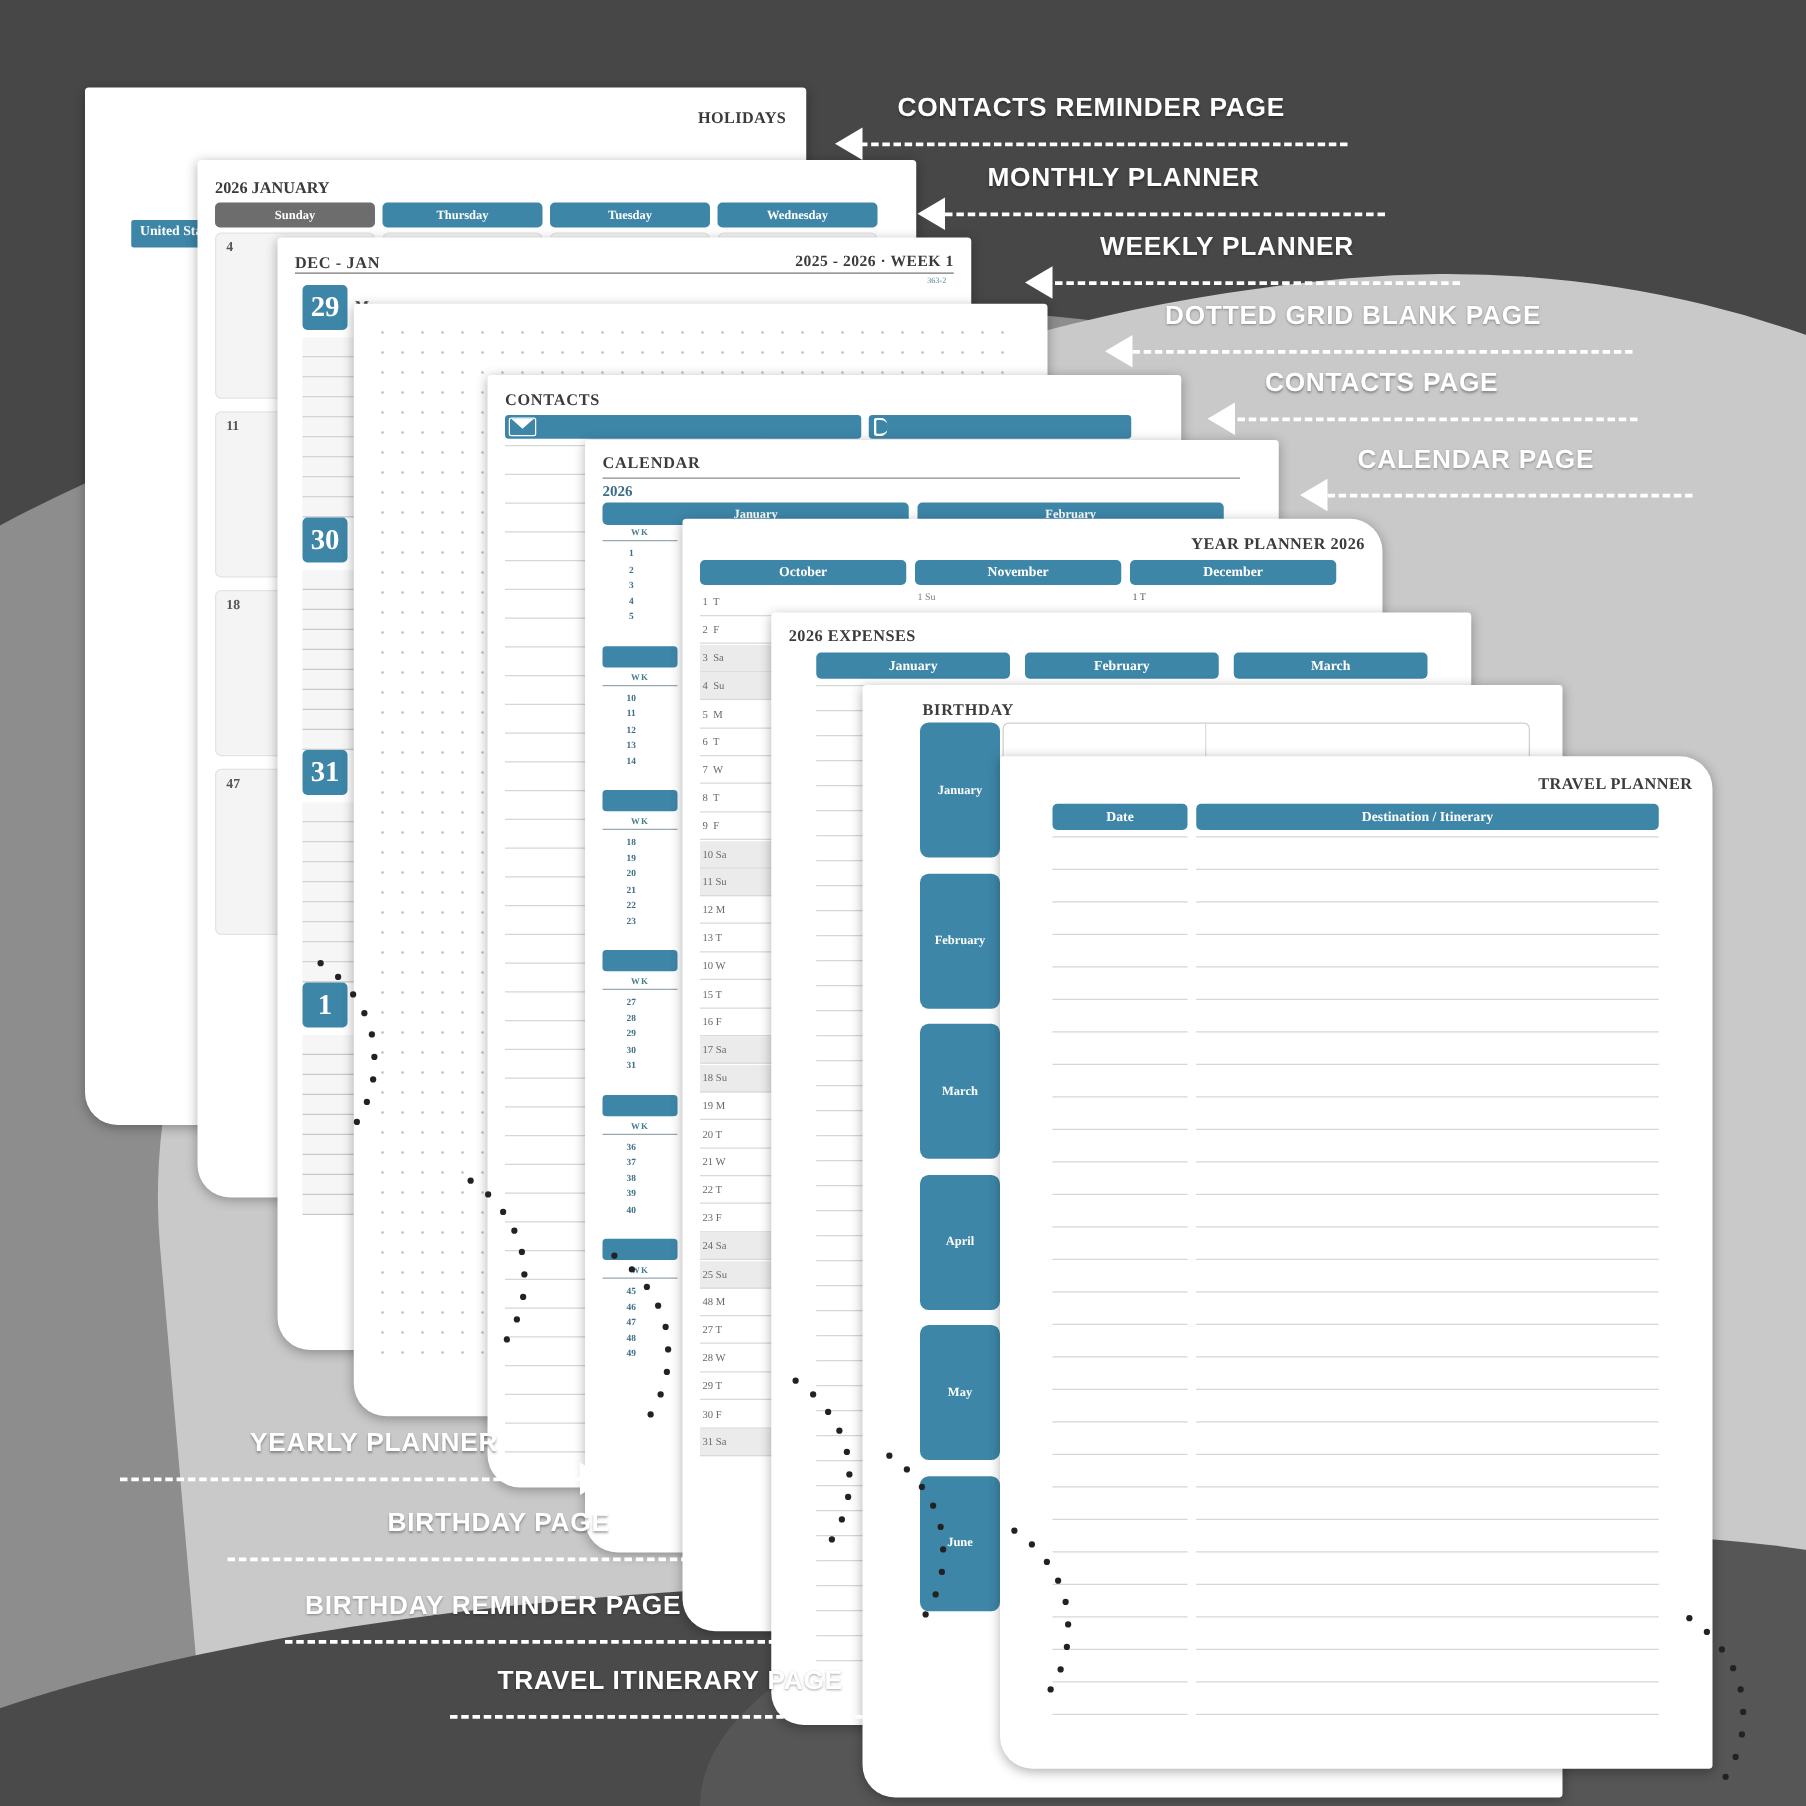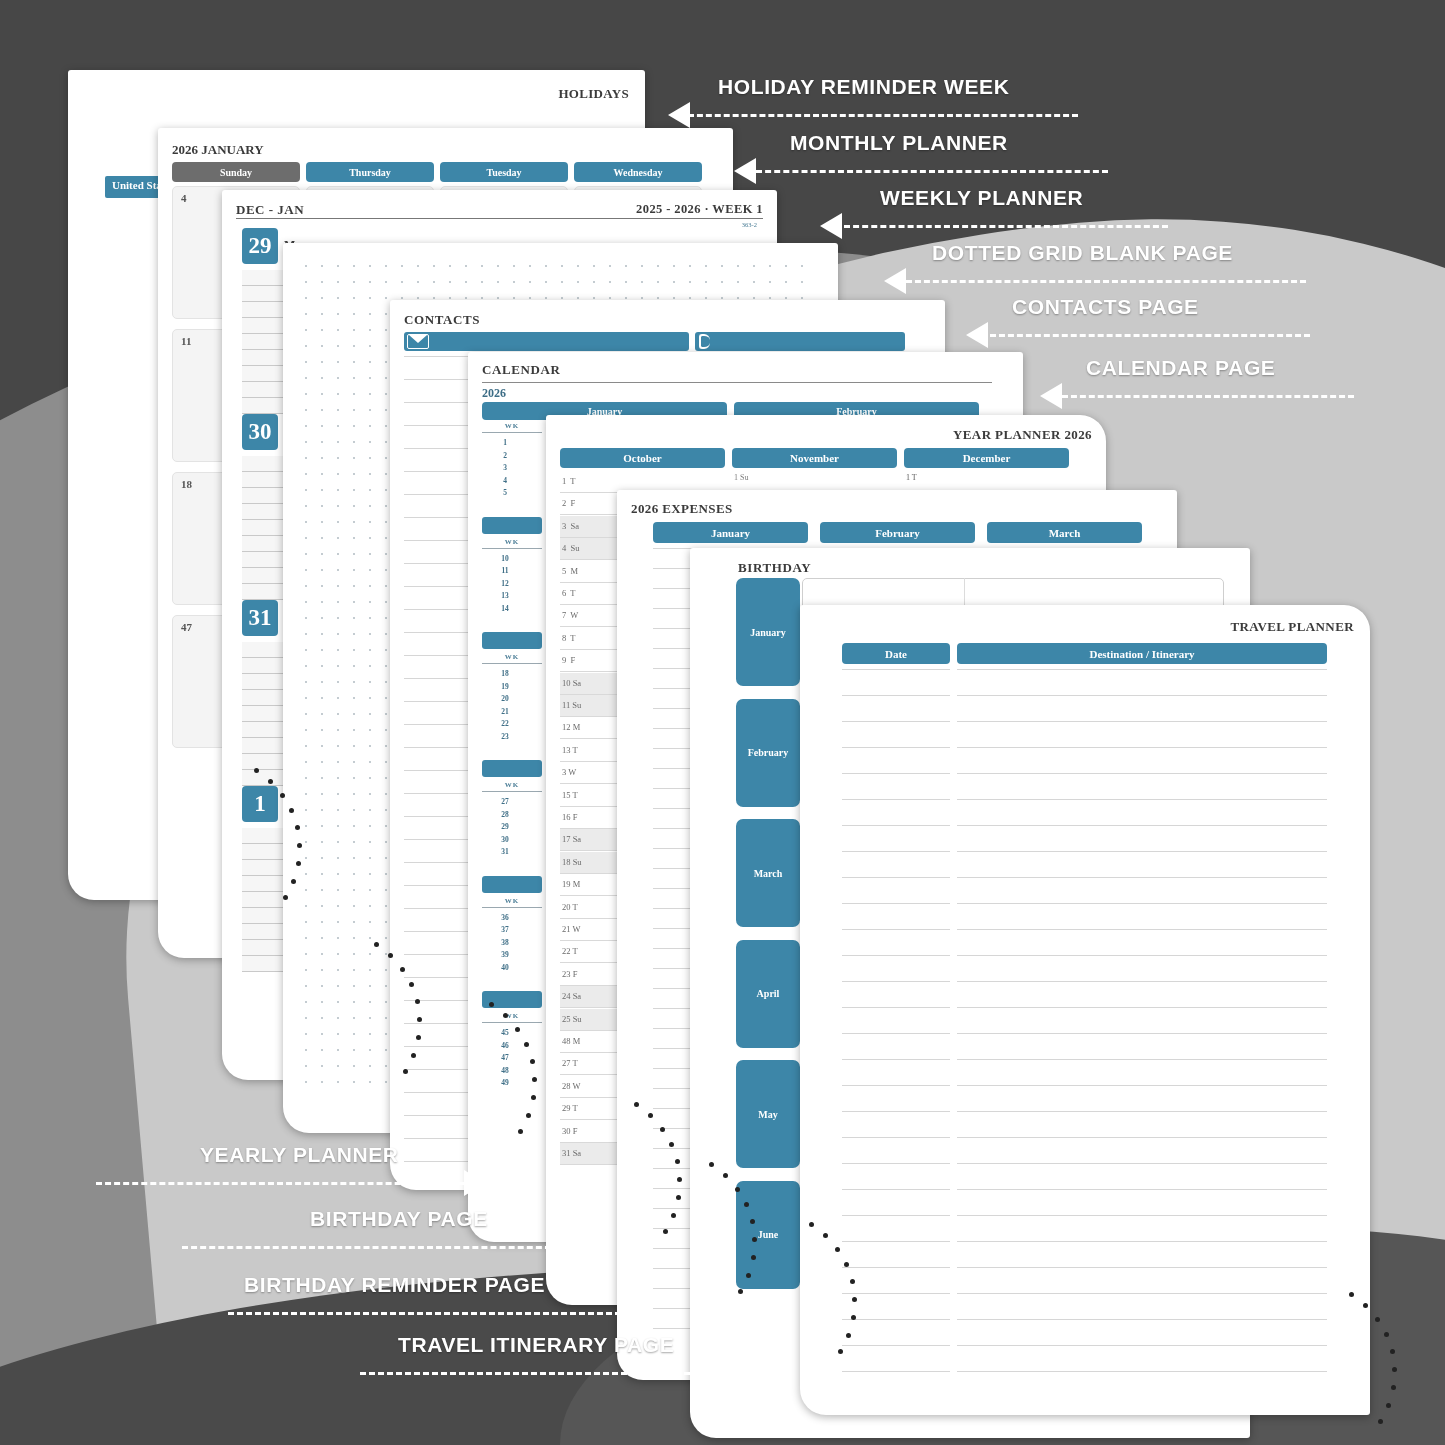--- a/index.html
+++ b/index.html
@@ -2120,21 +2120,21 @@
         <div style="position: absolute; left: 0px; top: 224px; width: 160px; height: 21px; background: rgb(235, 235, 235); border-bottom: 1px solid rgb(217, 217, 217);">
           <div style="position: absolute; left: 2px; top: 5px; font-size: 8.5px; color: rgb(106, 106, 106); white-space: pre;">11 Su</div>
         </div>
         <div style="position: absolute; left: 0px; top: 246.4px; width: 160px; height: 21px; background: transparent; border-bottom: 1px solid rgb(217, 217, 217);">
           <div style="position: absolute; left: 2px; top: 5px; font-size: 8.5px; color: rgb(106, 106, 106); white-space: pre;">12 M</div>
         </div>
         <div style="position: absolute; left: 0px; top: 268.8px; width: 160px; height: 21px; background: transparent; border-bottom: 1px solid rgb(217, 217, 217);">
           <div style="position: absolute; left: 2px; top: 5px; font-size: 8.5px; color: rgb(106, 106, 106); white-space: pre;">13 T</div>
         </div>
         <div style="position: absolute; left: 0px; top: 291.2px; width: 160px; height: 21px; background: transparent; border-bottom: 1px solid rgb(217, 217, 217);">
-          <div style="position: absolute; left: 2px; top: 5px; font-size: 8.5px; color: rgb(106, 106, 106); white-space: pre;">3 W</div>
+          <div style="position: absolute; left: 2px; top: 5px; font-size: 8.5px; color: rgb(106, 106, 106); white-space: pre;">10 W</div>
         </div>
         <div style="position: absolute; left: 0px; top: 313.6px; width: 160px; height: 21px; background: transparent; border-bottom: 1px solid rgb(217, 217, 217);">
           <div style="position: absolute; left: 2px; top: 5px; font-size: 8.5px; color: rgb(106, 106, 106); white-space: pre;">15 T</div>
         </div>
         <div style="position: absolute; left: 0px; top: 336px; width: 160px; height: 21px; background: transparent; border-bottom: 1px solid rgb(217, 217, 217);">
           <div style="position: absolute; left: 2px; top: 5px; font-size: 8.5px; color: rgb(106, 106, 106); white-space: pre;">16 F</div>
         </div>
         <div style="position: absolute; left: 0px; top: 358.4px; width: 160px; height: 21px; background: rgb(235, 235, 235); border-bottom: 1px solid rgb(217, 217, 217);">
           <div style="position: absolute; left: 2px; top: 5px; font-size: 8.5px; color: rgb(106, 106, 106); white-space: pre;">17 Sa</div>
         </div>
@@ -2381,21 +2381,21 @@
       <div class="hole" style="left: 1374.9px; top: 1316.58px;"></div>
       <div class="hole" style="left: 1383.88px; top: 1332.21px;"></div>
       <div class="hole" style="left: 1389.64px; top: 1349.3px;"></div>
       <div class="hole" style="left: 1391.96px; top: 1367.19px;"></div>
       <div class="hole" style="left: 1390.74px; top: 1385.18px;"></div>
       <div class="hole" style="left: 1386.03px; top: 1402.59px;"></div>
       <div class="hole" style="left: 1378.02px; top: 1418.75px;"></div>
     </div>
 
   <div id="callouts-right">
-      <div class="callout" style="left: 718px; top: 75px;">HOLIDAY REMINDER WEEK</div>
+      <div class="callout" style="left: 718px; top: 75px;">CONTACTS REMINDER PAGE</div>
       <div class="dash" style="left: 688px; top: 114px; width: 390px;"></div>
       <div class="arrow-l" style="left: 668px; top: 102px;"></div>
       <div class="callout" style="left: 790px; top: 131px;">MONTHLY PLANNER</div>
       <div class="dash" style="left: 756px; top: 170px; width: 352px;"></div>
       <div class="arrow-l" style="left: 734px; top: 158px;"></div>
       <div class="callout" style="left: 880px; top: 186px;">WEEKLY PLANNER</div>
       <div class="dash" style="left: 844px; top: 225px; width: 324px;"></div>
       <div class="arrow-l" style="left: 820px; top: 213px;"></div>
       <div class="callout" style="left: 932px; top: 241px;">DOTTED GRID BLANK PAGE</div>
       <div class="dash" style="left: 906px; top: 280px; width: 400px;"></div>

